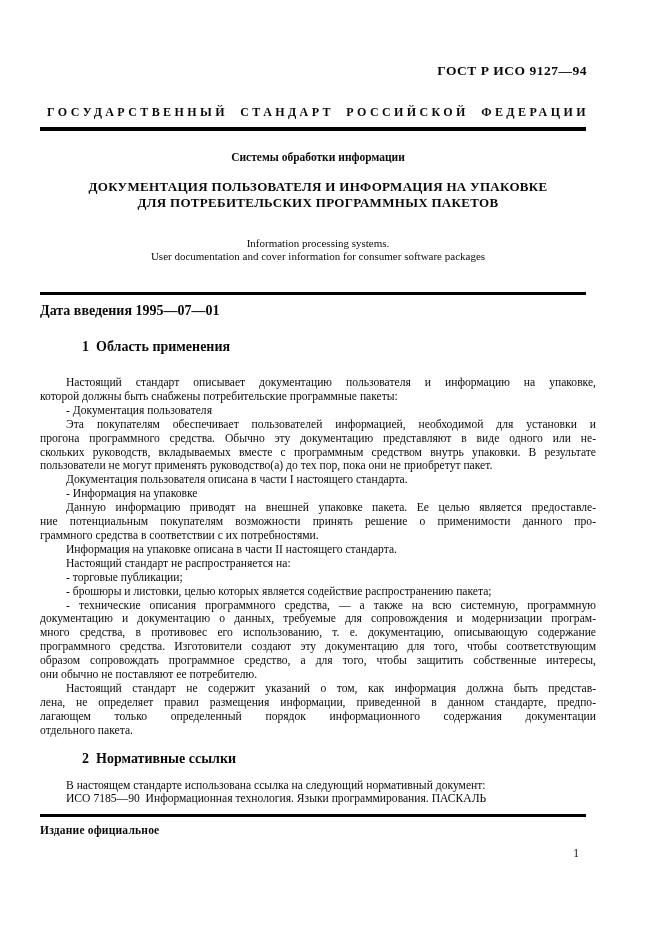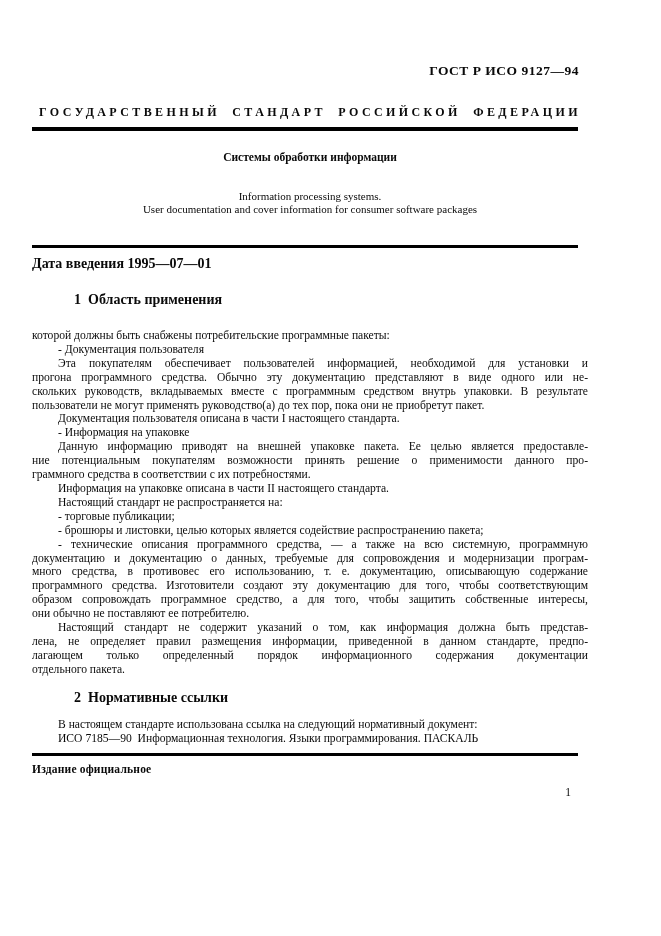--- a/index.html
+++ b/index.html
@@ -4,21 +4,21 @@
 <style>
   html, body { margin: 0; padding: 0; }
   body {
     width: 661px; height: 936px;
     background: #ffffff;
     font-family: "Liberation Serif", "DejaVu Serif", serif;
     color: #0a0a0a;
     -webkit-font-smoothing: antialiased;
   }
   .page { position: relative; width: 661px; height: 936px; background: #fff; overflow: hidden; }
-  .col { position: absolute; left: 32px; top: 0; width: 556px; }
+  .col { position: absolute; left: 40px; top: 0; width: 556px; }
 
   .doc-number {
     margin-top: 62px;
     font-size: 13.5px; font-weight: bold; letter-spacing: 0.5px;
     text-align: right; padding-right: 9px;
     line-height: 17px;
   }
   .state-header {
     margin-top: 26px;
     font-size: 12px; font-weight: bold;
@@ -80,34 +80,39 @@
   <div class="col">
 
     <div class="doc-number">ГОСТ Р ИСО 9127—94</div>
 
     <div class="state-header">ГОСУДАРСТВЕННЫЙ СТАНДАРТ РОССИЙСКОЙ ФЕДЕРАЦИИ</div>
 
     <div class="rule r1"></div>
 
     <div class="subject">Системы обработки информации</div>
 
+    <div class="title-ru">
+      <div>ДОКУМЕНТАЦИЯ ПОЛЬЗОВАТЕЛЯ И ИНФОРМАЦИЯ НА УПАКОВКЕ</div>
+      <div>ДЛЯ ПОТРЕБИТЕЛЬСКИХ ПРОГРАММНЫХ ПАКЕТОВ</div>
+    </div>
 
     <div class="title-en">
       <div>Information processing systems.</div>
       <div>User documentation and cover information for consumer software packages</div>
     </div>
 
     <div class="rule r2"></div>
 
     <div class="date-line">Дата введения 1995—07—01</div>
 
     <div id="doc-sections">
         <div class="section">
           <h2 class="sec-heading">1  Область применения</h2>
           <div class="para">
+            <div class="pline jf first">Настоящий стандарт описывает документацию пользователя и информацию на упаковке,</div>
             <div class="pline end">которой должны быть снабжены потребительские программные пакеты:</div>
           </div>
           <div class="para">
             <div class="pline end first">- Документация пользователя</div>
           </div>
           <div class="para">
             <div class="pline jf first">Эта покупателям обеспечивает пользователей информацией, необходимой для установки и</div>
             <div class="pline jf">прогона программного средства. Обычно эту документацию представляют в виде одного или не-</div>
             <div class="pline jf">скольких руководств, вкладываемых вместе с программным средством внутрь упаковки. В результате</div>
             <div class="pline end">пользователи не могут применять руководство(а) до тех пор, пока они не приобретут пакет.</div>

